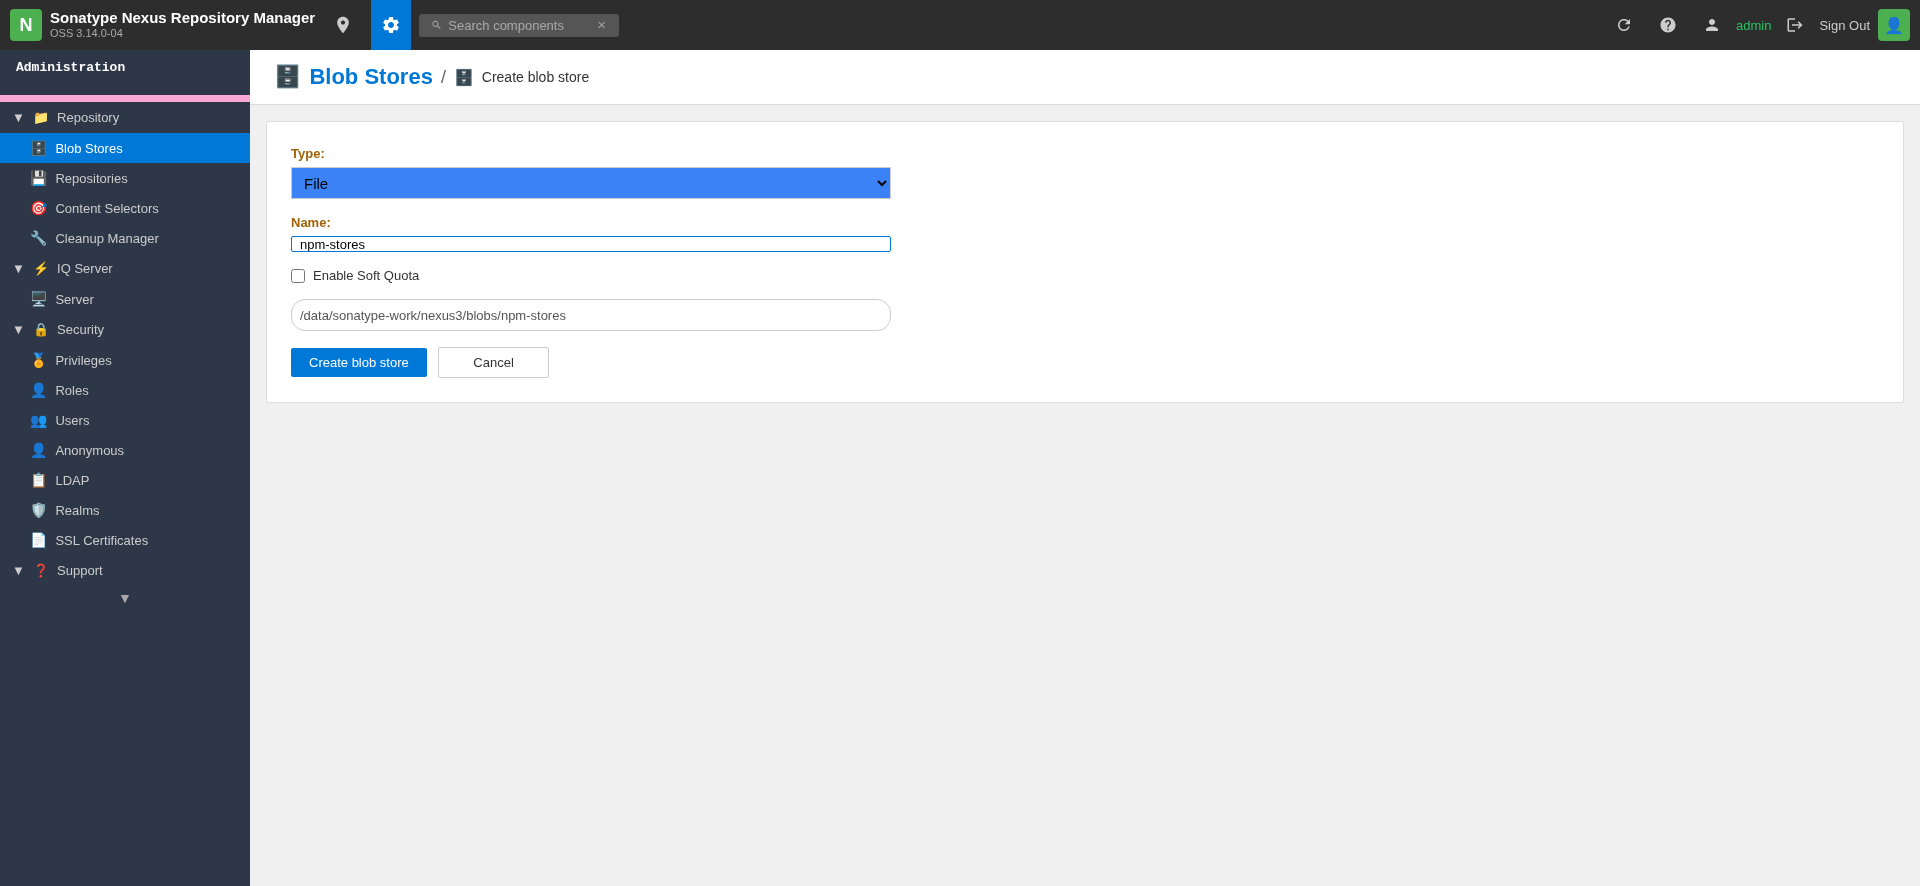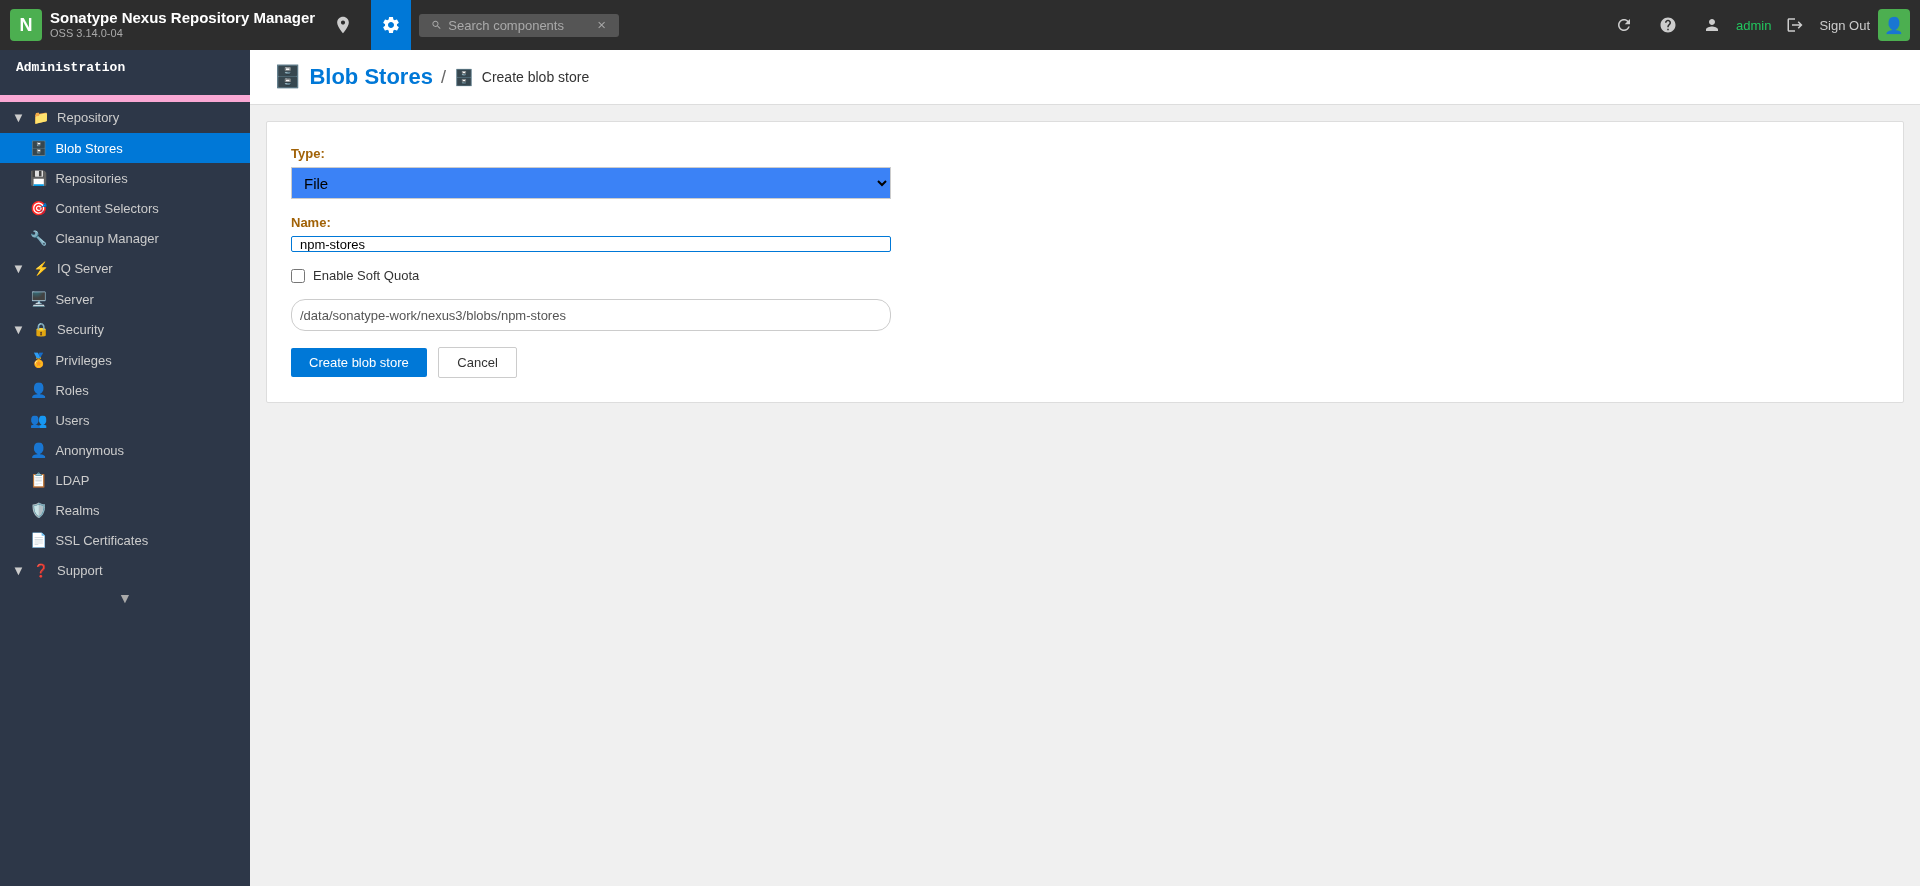--- a/index.html
+++ b/index.html
@@ -139,21 +139,21 @@
     .checkbox-row label { font-size: 13px; color: #333; }
 
     .btn-primary {
       background: #0078d7; color: #fff;
       border: none; border-radius: 2px;
       padding: 7px 18px; font-size: 13px; cursor: pointer;
     }
     .btn-secondary {
       background: #fff; color: #333;
       border: 1px solid #ccc; border-radius: 2px;
-      padding: 7px 18px; font-size: 13px; cursor: pointer;
+      padding: 7px 34px; font-size: 13px; cursor: pointer;
       margin-left: 8px;
     }
 
     .sidebar-admin-header {
       padding: 10px 16px 20px;
       font-size: 13px; color: #fff; font-weight: bold;
       border-bottom: 7px solid #f9a8d4;
       font-family: Liberation Mono, monospace;
     }
     .form-input-path {

